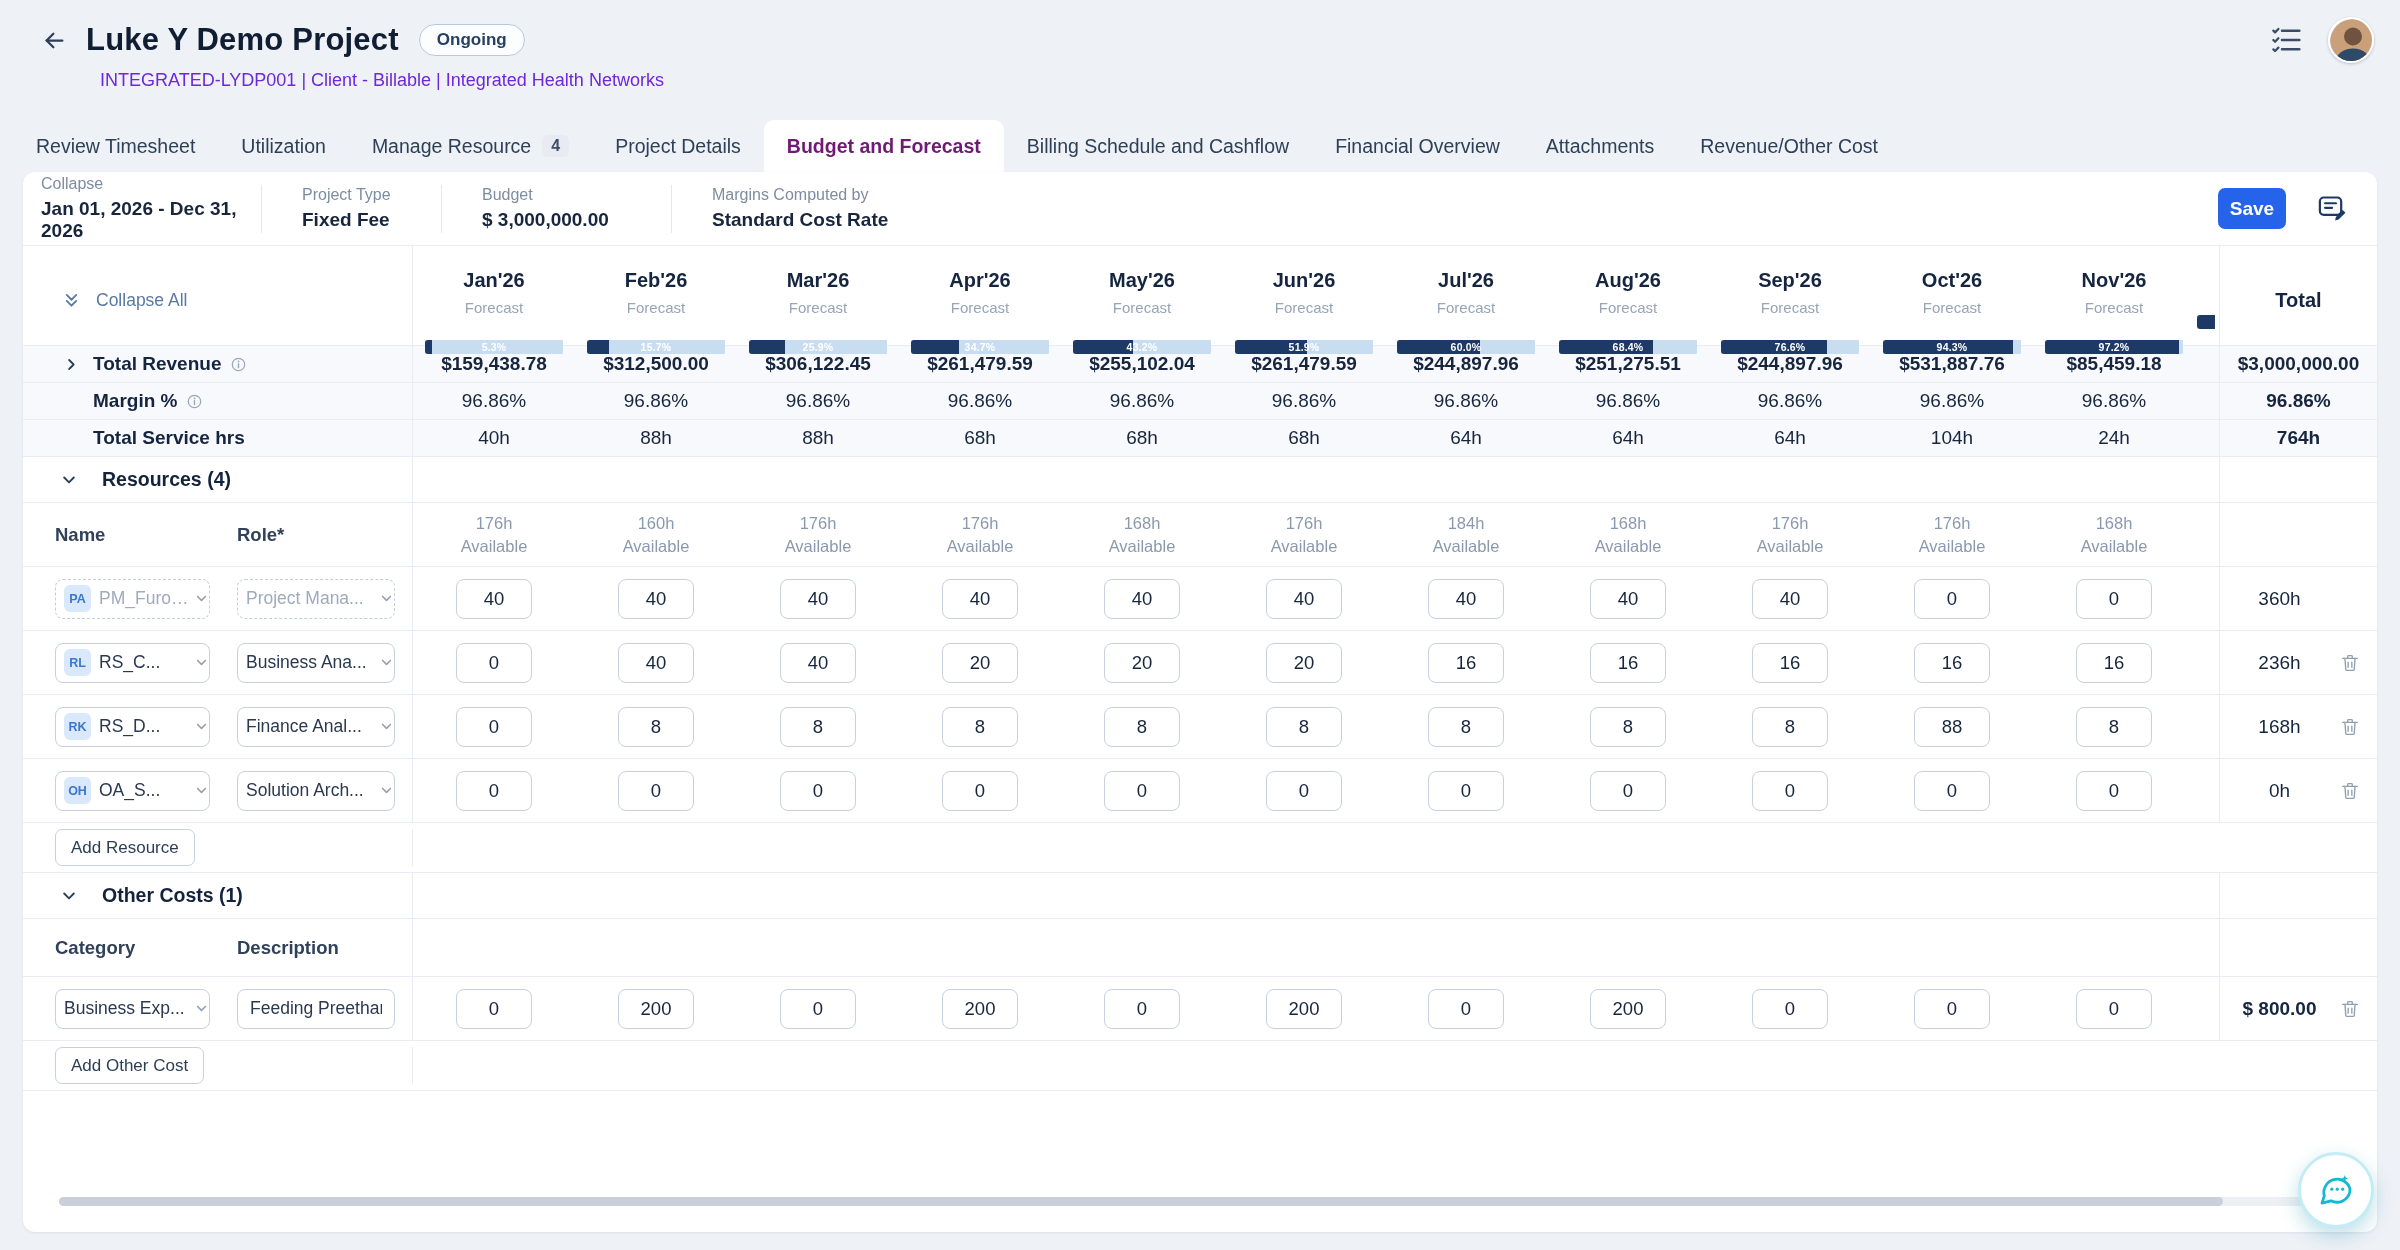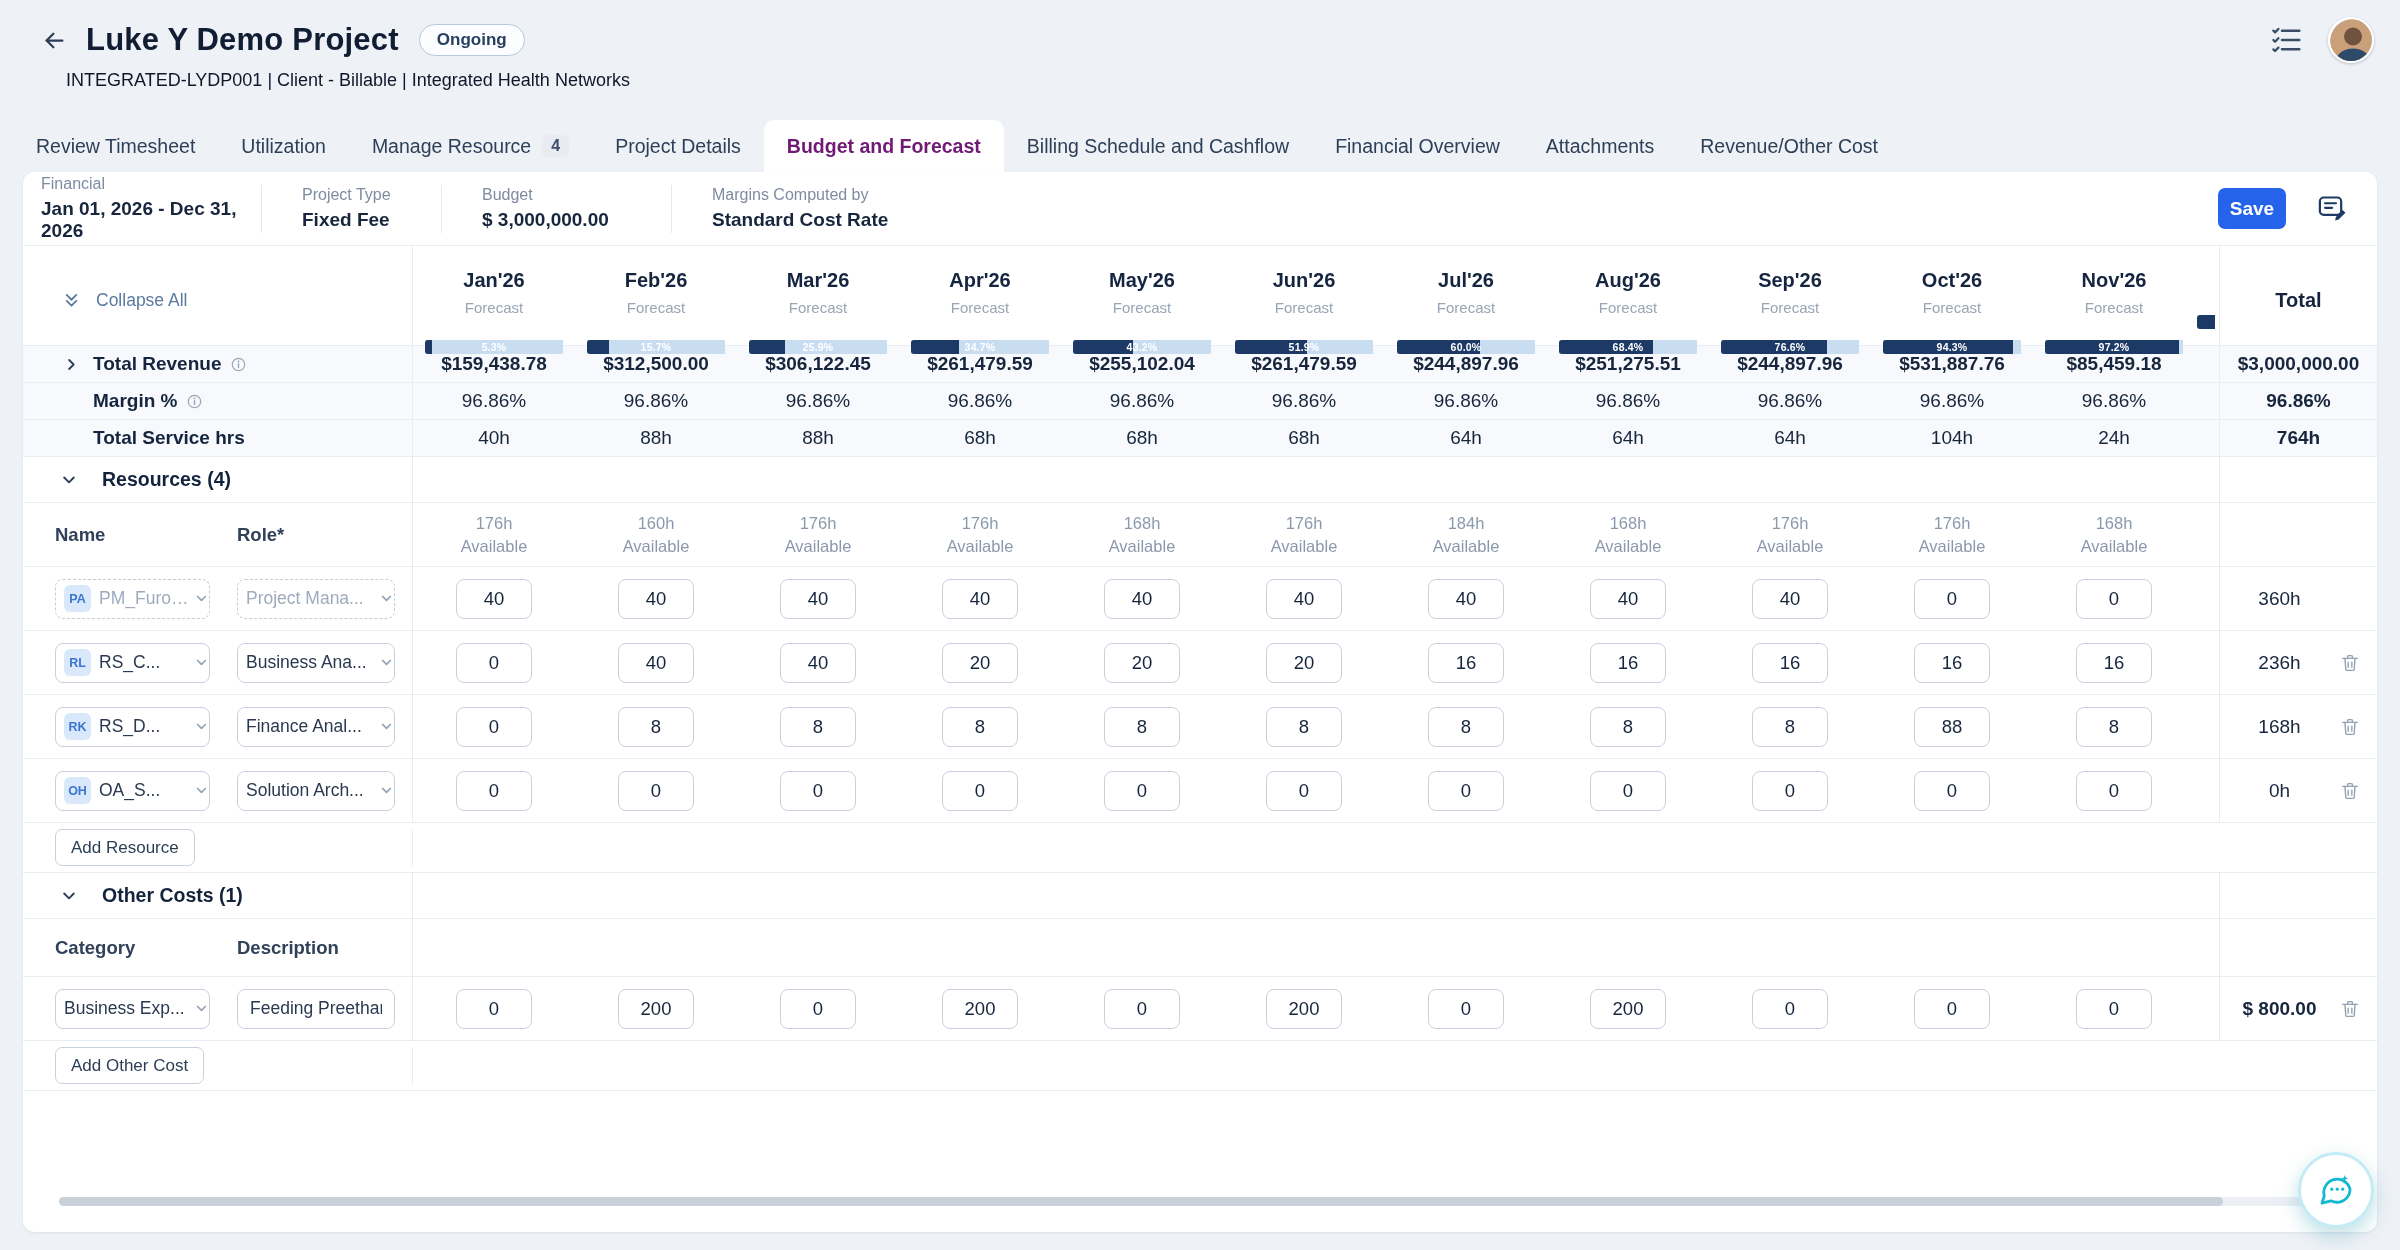--- a/index.html
+++ b/index.html
@@ -20,21 +20,21 @@
   .icn{display:inline-flex;align-items:center;justify-content:center}
 
   
   .topbar{position:absolute;top:0;left:0;right:0;height:114px;padding:16px 26px 0 36px}
   .topbar-row1{display:flex;align-items:center;height:48px}
   .back-btn{width:36px;height:36px;border:none;background:transparent;cursor:pointer;display:flex;align-items:center;justify-content:center}
   .page-title{font-size:31px;font-weight:700;margin-left:14px;color:#101d33;letter-spacing:.2px}
   .status-badge{margin-left:20px;padding:5px 17px;border:1.5px solid #b7c9de;border-radius:999px;font-size:17px;font-weight:600;color:#27405f;background:#fbfdff}
   .topbar-right{margin-left:auto;display:flex;align-items:center;gap:24px}
   .avatar{width:46px;height:46px;border-radius:50%;overflow:hidden;border:2px solid #fff;box-shadow:0 1px 3px rgba(20,35,60,.25);cursor:pointer}
-  .subtitle{margin-left:30px;margin-top:6px;font-size:18px;color:#0f172a}
+  .subtitle{margin-left:64px;margin-top:6px;font-size:18px;color:#6d28d9}
 
   
   .tabs{position:absolute;top:120px;left:13px;right:30px;height:52px;display:flex;align-items:stretch}
   .tab{display:flex;align-items:center;gap:11px;padding:0 23px;font-size:19.5px;color:#2d4058;cursor:pointer;border-radius:10px 10px 0 0;white-space:nowrap}
   .tab.active{background:#fff;font-weight:700;color:#701a75}
   .tab-badge{background:#e8ecf2;border-radius:6px;padding:2px 9px;font-size:16px;color:#3e4e68;font-weight:600}
 
   
   .card{position:absolute;top:172px;left:23px;width:2354px;bottom:18px;background:#fff;border-radius:12px;box-shadow:0 1px 3px rgba(16,30,54,.07)}
 
@@ -181,21 +181,21 @@
     <div class="tab">
       <span>Revenue/Other Cost</span>
     </div>
   </nav>
 
 <div class="card">
 
   <div class="infobar">
     <div id="info-fields" style="display:flex;align-items:center">
         <div class="ifield">
-          <div class="ilabel">Financial</div>
+          <div class="ilabel">Collapse</div>
           <div class="ivalue">Jan 01, 2026 - Dec 31, 2026</div>
         </div>
         <div class="ifield">
           <div class="ilabel">Project Type</div>
           <div class="ivalue">Fixed Fee</div>
         </div>
         <div class="ifield">
           <div class="ilabel">Budget</div>
           <div class="ivalue">$ 3,000,000.00</div>
         </div>

